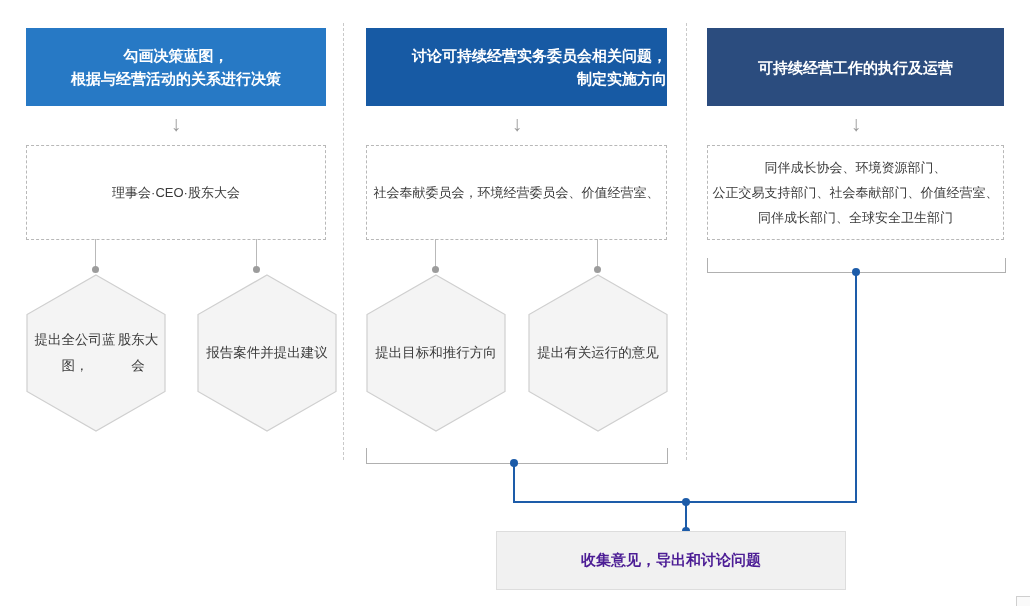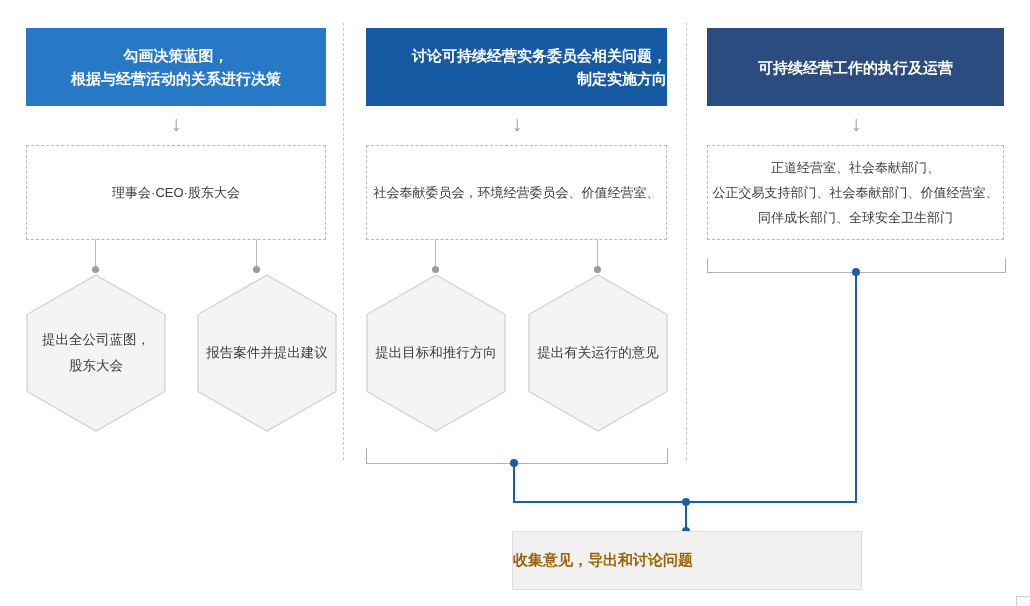--- a/index.html
+++ b/index.html
@@ -18,31 +18,31 @@
          color:#9a9a9a;font-size:21px;line-height:28px;}
 
   .dbox{position:absolute;top:145px;height:93px;border:1px dashed #b8b8b8;display:flex;flex-direction:column;
         justify-content:center;align-items:center;color:#3a3a3a;font-size:13px;line-height:25px;text-align:center;background:#fff;}
 
   .vline{position:absolute;width:0;border-left:1px solid #b9b9b9;}
   .gdot{position:absolute;width:7px;height:7px;border-radius:50%;background:#9c9c9c;}
 
   .hex{position:absolute;width:142px;height:158px;}
   .hex svg{position:absolute;left:0;top:0;}
-  .hex .hex-label{position:absolute;left:8px;right:8px;top:0;bottom:0;display:flex;flex-direction:column;
+  .hex .hex-label{position:absolute;left:8px;right:8px;top:0;bottom:0;display:flex;flex-direction:row;
        justify-content:center;align-items:center;color:#3a3a3a;font-size:13.5px;line-height:26px;text-align:center;}
 
   .bracket{position:absolute;border-left:1px solid #b0b0b0;border-right:1px solid #b0b0b0;border-bottom:1px solid #b0b0b0;}
 
   .bline{position:absolute;background:#1d5ca9;}
   .bdot{position:absolute;width:8px;height:8px;border-radius:50%;background:#1d5ca9;}
 
-  .bottom-box{position:absolute;left:512px;top:531px;width:348px;height:57px;background:#f1f1f1;
-       border:1px solid #ddd;display:flex;justify-content:flex-start;align-items:center;
-       color:#a16207;font-size:15px;font-weight:bold;}
+  .bottom-box{position:absolute;left:496px;top:531px;width:348px;height:57px;background:#f1f1f1;
+       border:1px solid #ddd;display:flex;justify-content:center;align-items:center;
+       color:#4c1d95;font-size:15px;font-weight:bold;}
 
   .edge-frag{position:absolute;left:1016px;top:596px;width:14px;height:10px;
        border-top:1px solid #cfcfcf;border-left:1px solid #cfcfcf;background:#fafafa;}
 </style>
 </head>
 <body>
 
 <div class="canvas">
 
   <div class="sep" style="left:343px"></div>
@@ -111,21 +111,21 @@
     </div>
   </div>
 
   <div class="bracket" style="left:366px;top:448px;width:300px;height:15px"></div>
 
   <div class="hdr hdr-3" style="left:707px;width:297px">
     <div>可持续经营工作的执行及运营</div>
   </div>
   <div class="arrow" style="left:836px">↓</div>
   <div class="dbox" style="left:707px;width:295px">
-    <div>正道经营室、社会奉献部门、</div>
+    <div>同伴成长协会、环境资源部门、</div>
     <div>公正交易支持部门、社会奉献部门、价值经营室、</div>
     <div>同伴成长部门、全球安全卫生部门</div>
   </div>
 
   <div class="bracket" style="left:707px;top:258px;width:297px;height:14px"></div>
 
   <div class="bline" style="left:513px;top:463px;width:2px;height:40px"></div>
   <div class="bline" style="left:855px;top:272px;width:2px;height:231px"></div>
   <div class="bline" style="left:513px;top:501px;width:344px;height:2px"></div>
   <div class="bline" style="left:685px;top:502px;width:2px;height:29px"></div>

